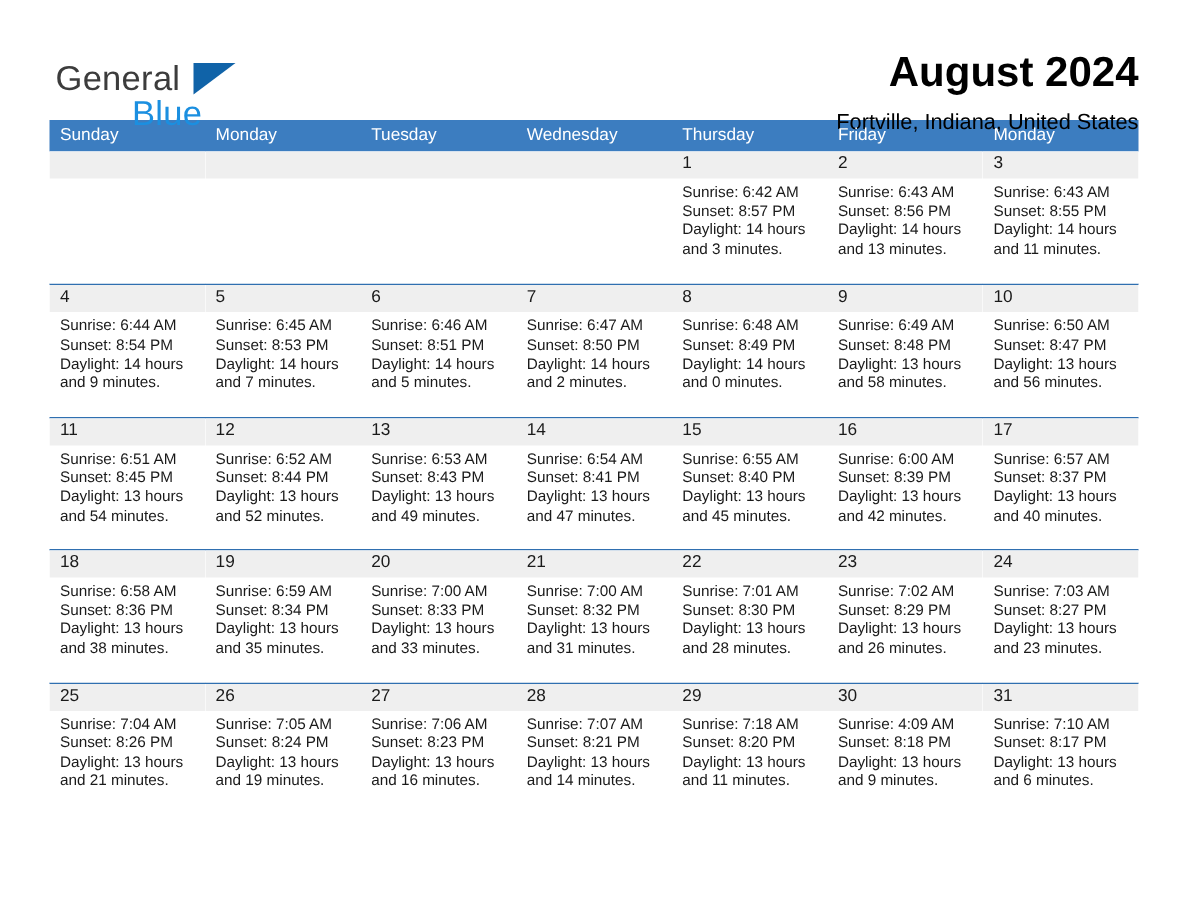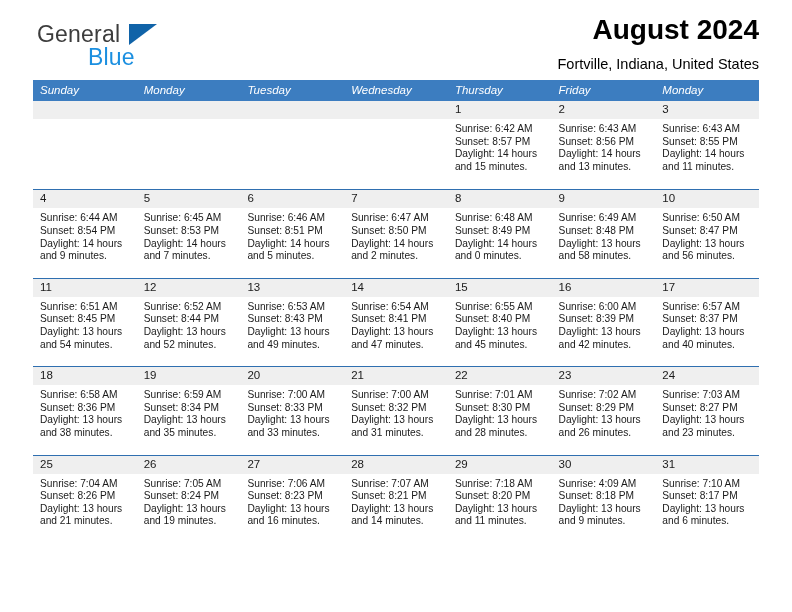--- a/index.html
+++ b/index.html
@@ -13,21 +13,21 @@
     overflow: hidden;
   }
 
   .page { position: relative; width: 792px; height: 612px; padding: 0 33px; }
 
   
   .header {
     display: flex;
     align-items: flex-start;
     justify-content: space-between;
-    padding-top: 15px;
+    padding-top: 33px;
     height: 78px;
   }
   .logo { position: relative; width: 180px; height: 55px; }
   .logo-general {
     position: absolute; left: 4px; top: 6px;
     font-size: 23px; color: #3c3c3c; letter-spacing: 0.2px;
   }
   .logo-tri {
     position: absolute; left: 96px; top: 9px;
     width: 0; height: 0;
@@ -47,21 +47,20 @@
   .calendar { width: 726px; margin-top: 2px; }
 
   .weekday-row { display: flex; background: #3c7dc0; }
   .weekday {
     flex: 1 1 0;
     color: #ffffff;
     font-size: 11.5px;
     padding: 5px 0 5px 7px;
     height: 21px;
     line-height: 11px;
-    font-style: italic;
   }
 
   .week-row {
     display: flex;
     border-top: 1.6px solid #2f6fb0;
     height: 88.4px;
   }
   .week-row.first { border-top: none; }
 
   .day-cell {
@@ -156,21 +155,21 @@
               <div></div>
               <div></div>
             </div>
           </div>
           <div class="day-cell">
             <div class="day-num-band">1</div>
             <div class="day-body">
               <div>Sunrise: 6:42 AM</div>
               <div>Sunset: 8:57 PM</div>
               <div>Daylight: 14 hours</div>
-              <div>and 15 minutes.</div>
+              <div>and 3 minutes.</div>
             </div>
           </div>
           <div class="day-cell">
             <div class="day-num-band">2</div>
             <div class="day-body">
               <div>Sunrise: 6:43 AM</div>
               <div>Sunset: 8:56 PM</div>
               <div>Daylight: 14 hours</div>
               <div>and 13 minutes.</div>
             </div>

